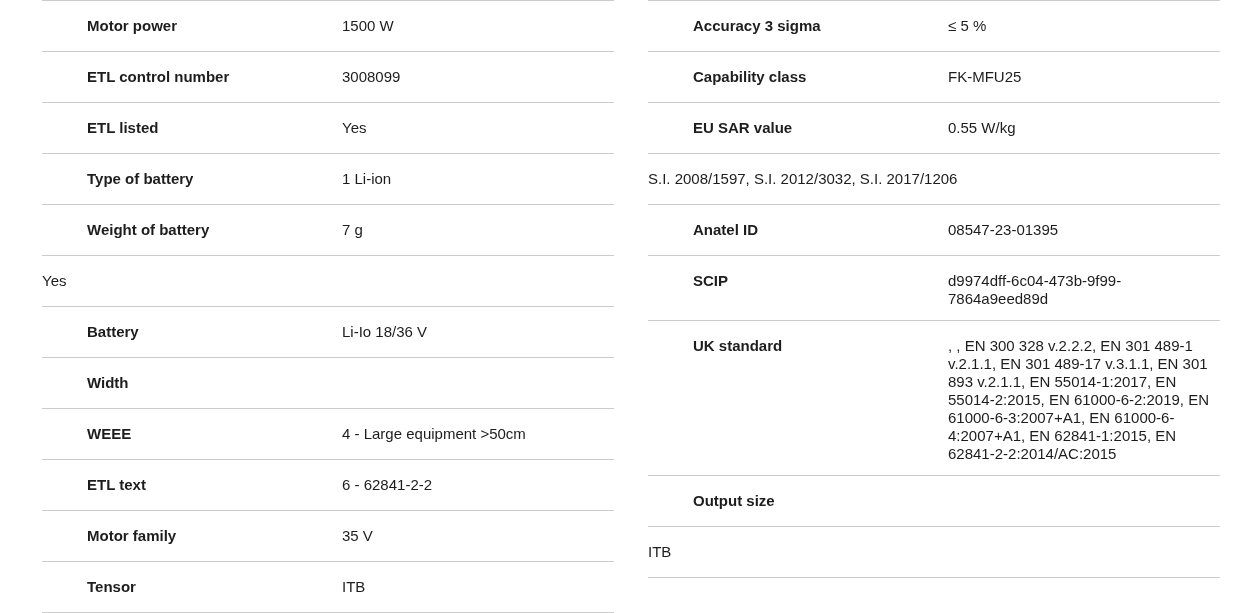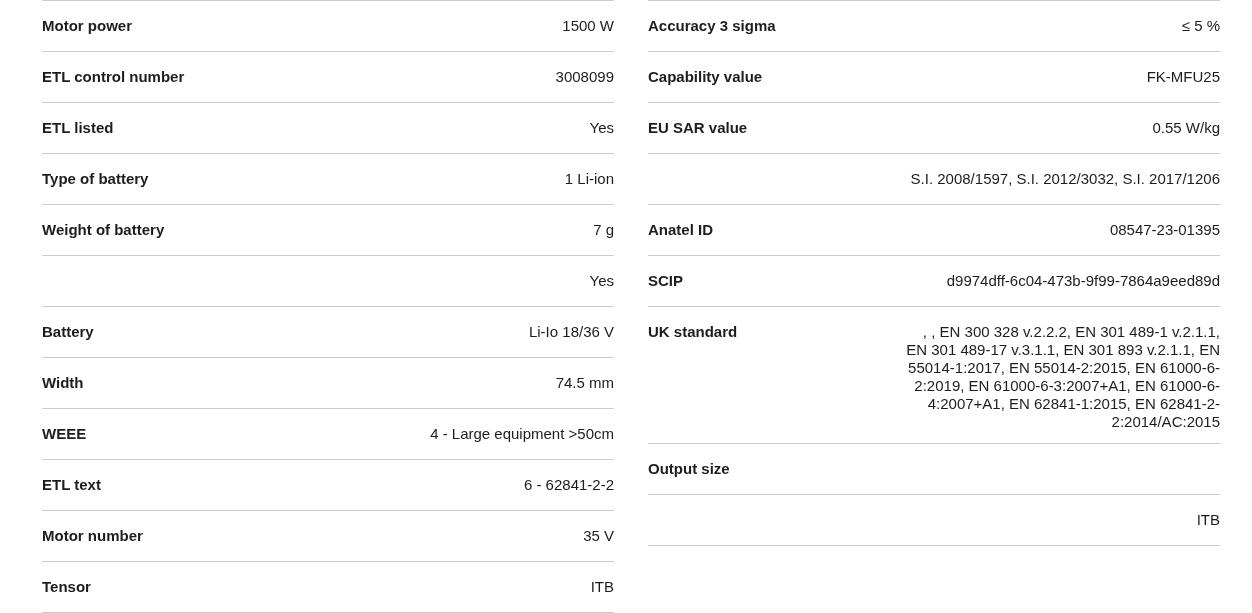--- a/index.html
+++ b/index.html
@@ -33,30 +33,30 @@
     border-bottom: 1px solid #cccccc;
   }
   .spec-label {
     flex: 0 0 255px;
     width: 255px;
     box-sizing: border-box;
     padding-right: 14px;
     font-size: 15px;
     font-weight: 700;
     line-height: 1.2;
+    margin-left: 45px;
   }
   .spec-value {
     flex: 1 1 auto;
     font-size: 15px;
     font-weight: 400;
     line-height: 1.2;
     word-wrap: break-word;
     overflow-wrap: break-word;
     min-width: 0;
-    text-align: right;
   }
 </style>
 </head>
 <body>
 
 <div class="canvas">
 
   <div class="spec-table spec-table--left">
     <div class="spec-row">
       <div class="spec-label">Motor power</div>
@@ -80,47 +80,46 @@
     </div>
     <div class="spec-row">
       <div class="spec-value">Yes</div>
     </div>
     <div class="spec-row">
       <div class="spec-label">Battery</div>
       <div class="spec-value">Li-Io 18/36 V</div>
     </div>
     <div class="spec-row">
       <div class="spec-label">Width</div>
-      <div class="spec-value">74.5 mm</div>
     </div>
     <div class="spec-row">
       <div class="spec-label">WEEE</div>
       <div class="spec-value">4 - Large equipment &gt;50cm</div>
     </div>
     <div class="spec-row">
       <div class="spec-label">ETL text</div>
       <div class="spec-value">6 - 62841-2-2</div>
     </div>
     <div class="spec-row">
-      <div class="spec-label">Motor number</div>
+      <div class="spec-label">Motor family</div>
       <div class="spec-value">35 V</div>
     </div>
     <div class="spec-row">
       <div class="spec-label">Tensor</div>
       <div class="spec-value">ITB</div>
     </div>
   </div>
 
   <div class="spec-table spec-table--right">
     <div class="spec-row">
       <div class="spec-label">Accuracy 3 sigma</div>
       <div class="spec-value">≤ 5 %</div>
     </div>
     <div class="spec-row">
-      <div class="spec-label">Capability value</div>
+      <div class="spec-label">Capability class</div>
       <div class="spec-value">FK-MFU25</div>
     </div>
     <div class="spec-row">
       <div class="spec-label">EU SAR value</div>
       <div class="spec-value">0.55 W/kg</div>
     </div>
     <div class="spec-row">
       <div class="spec-value">S.I. 2008/1597, S.I. 2012/3032, S.I. 2017/1206</div>
     </div>
     <div class="spec-row">

